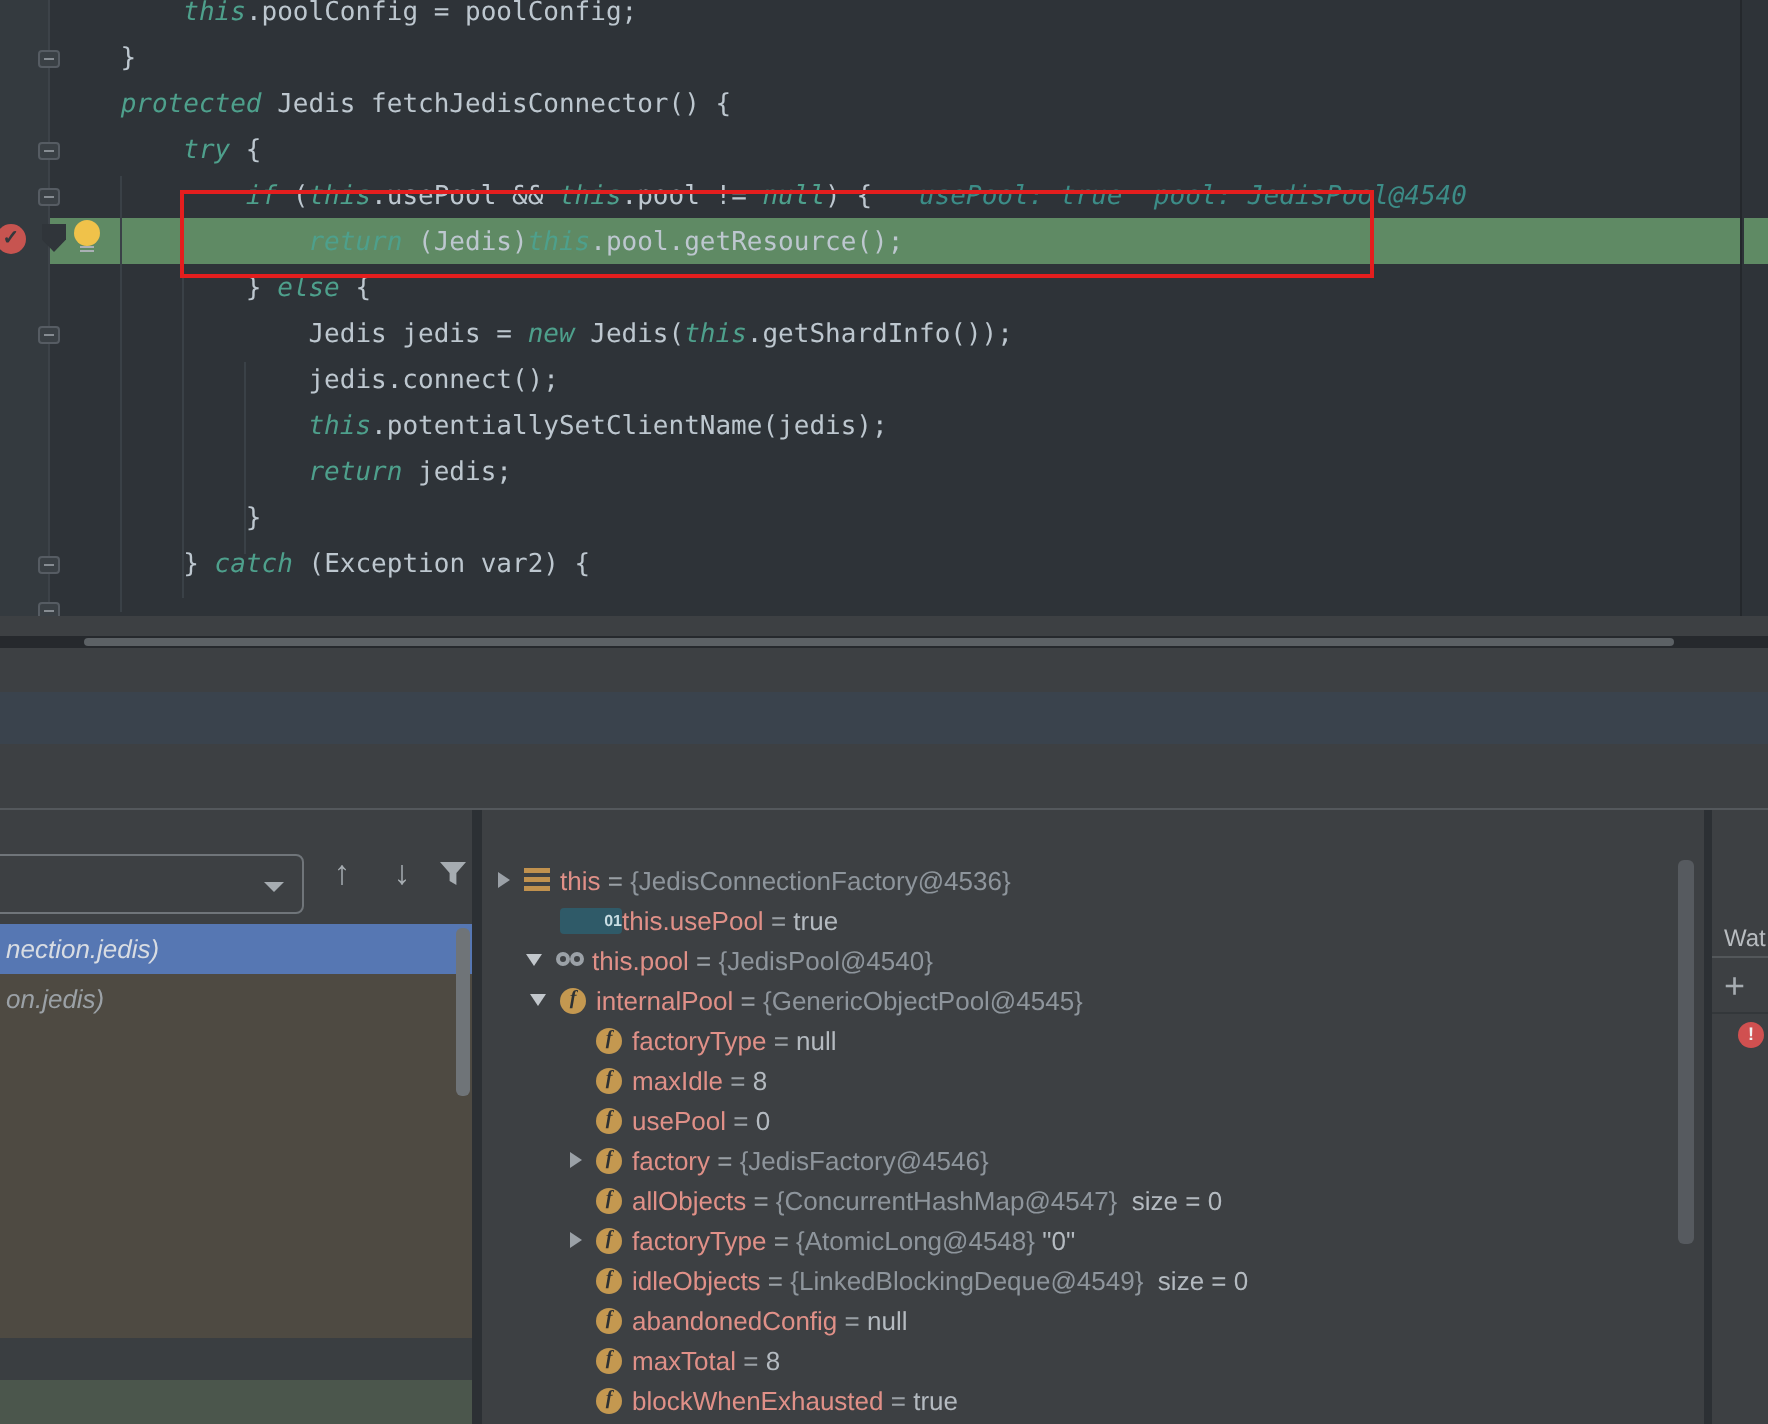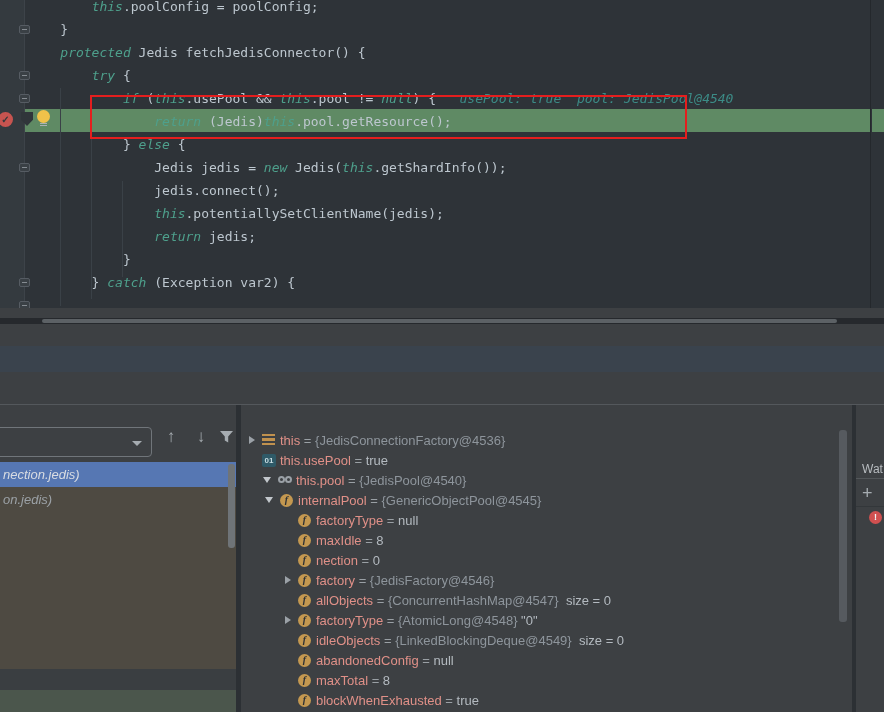--- a/index.html
+++ b/index.html
@@ -60,22 +60,22 @@
   #vars{position:absolute;left:241px;top:405px;width:611px;height:307px;background:var(--panel_bg,#3d4043);overflow:hidden;}
   .panel-header{position:absolute;left:0;top:0;width:100%;height:20px;line-height:20px;padding-left:21px;
                 font-size:12px;color:#b8bcc0;border-bottom:1px solid #53575a;}
   #var-rows{position:absolute;left:0;top:25px;width:611px;}
   .var-row{display:flex;align-items:center;height:20px;font-size:13px;white-space:pre;}
   .tree-arrow{width:16px;flex:0 0 16px;display:flex;align-items:center;}
   .tree-arrow.right::before{content:"";margin-left:3px;border-left:6px solid #9ba1a7;border-top:4px solid transparent;border-bottom:4px solid transparent;}
   .tree-arrow.down::before{content:"";margin-left:1px;border-top:6px solid #c2c7cc;border-left:4px solid transparent;border-right:4px solid transparent;}
   .var-icon{flex:0 0 18px;display:flex;align-items:center;}
   .icon-this{width:13px;height:12px;background:repeating-linear-gradient(to bottom,var(--this_icon,#c0914e) 0 2.5px,transparent 2.5px 4.5px);}
-  .icon-01{width:14px;height:13px;background:var(--primitive_icon_bg,#2f5a68);border-radius:2px;color:#c8dde3;
-           font:bold 8px/13px "Liberation Sans",sans-serif;text-align:center;}
+  .icon-01{width:31px;height:13px;background:var(--primitive_icon_bg,#2f5a68);border-radius:2px;color:#c8dde3;
+           font:bold 8px/13px "Liberation Sans",sans-serif;text-align:right;margin-left:18px;}
   .icon-watch{position:relative;width:15px;height:12px;}
   .icon-watch i{position:absolute;top:2px;width:7px;height:7px;border:2px solid #9ba1a7;border-radius:50%;}
   .icon-watch i:first-child{left:0;} .icon-watch i:last-child{left:7px;}
   .icon-field{width:13px;height:13px;border-radius:50%;background:var(--field_icon,#c49850);color:#2d3134;
               font:italic bold 10px/12px "Liberation Serif",serif;text-align:center;}
   .var-name{color:var(--var_name,#e09088);}
   .var-eq{color:#9aa0a5;}
   .var-ref{color:var(--var_ref,#8e959c);}
   .var-prim{color:var(--var_prim,#b4bac0);}
   .var-extra{color:var(--var_prim,#b4bac0);}
@@ -156,21 +156,21 @@
   <div class="vdiv" style="left:236px;width:5px;"></div>
 
   <div id="vars">
     <div id="var-rows">
         <div class="var-row" style="padding-left: 5px;"><span class="tree-arrow right"></span><span class="var-icon"><span class="icon-this"></span></span><span class="var-name">this</span><span class="var-eq"> = </span><span class="var-ref">{JedisConnectionFactory@4536}</span></div>
         <div class="var-row" style="padding-left: 5px;"><span class="tree-arrow"></span><span class="var-icon"><span class="icon-01">01</span></span><span class="var-name">this.usePool</span><span class="var-eq"> = </span><span class="var-prim">true</span></div>
         <div class="var-row" style="padding-left: 5px; margin-left: 16px;"><span class="tree-arrow down"></span><span class="var-icon"><span class="icon-watch"><i></i><i></i></span></span><span class="var-name">this.pool</span><span class="var-eq"> = </span><span class="var-ref">{JedisPool@4540}</span></div>
         <div class="var-row" style="padding-left: 23px;"><span class="tree-arrow down"></span><span class="var-icon"><span class="icon-field">f</span></span><span class="var-name">internalPool</span><span class="var-eq"> = </span><span class="var-ref">{GenericObjectPool@4545}</span></div>
         <div class="var-row" style="padding-left: 41px;"><span class="tree-arrow"></span><span class="var-icon"><span class="icon-field">f</span></span><span class="var-name">factoryType</span><span class="var-eq"> = </span><span class="var-prim">null</span></div>
         <div class="var-row" style="padding-left: 41px;"><span class="tree-arrow"></span><span class="var-icon"><span class="icon-field">f</span></span><span class="var-name">maxIdle</span><span class="var-eq"> = </span><span class="var-prim">8</span></div>
-        <div class="var-row" style="padding-left: 41px;"><span class="tree-arrow"></span><span class="var-icon"><span class="icon-field">f</span></span><span class="var-name">nection</span><span class="var-eq"> = </span><span class="var-prim">0</span></div>
+        <div class="var-row" style="padding-left: 41px;"><span class="tree-arrow"></span><span class="var-icon"><span class="icon-field">f</span></span><span class="var-name">usePool</span><span class="var-eq"> = </span><span class="var-prim">0</span></div>
         <div class="var-row" style="padding-left: 41px;"><span class="tree-arrow right"></span><span class="var-icon"><span class="icon-field">f</span></span><span class="var-name">factory</span><span class="var-eq"> = </span><span class="var-ref">{JedisFactory@4546}</span></div>
         <div class="var-row" style="padding-left: 41px;"><span class="tree-arrow"></span><span class="var-icon"><span class="icon-field">f</span></span><span class="var-name">allObjects</span><span class="var-eq"> = </span><span class="var-ref">{ConcurrentHashMap@4547}</span><span class="var-extra">  size = 0</span></div>
         <div class="var-row" style="padding-left: 41px;"><span class="tree-arrow right"></span><span class="var-icon"><span class="icon-field">f</span></span><span class="var-name">factoryType</span><span class="var-eq"> = </span><span class="var-ref">{AtomicLong@4548}</span><span class="var-extra"> "0"</span></div>
         <div class="var-row" style="padding-left: 41px;"><span class="tree-arrow"></span><span class="var-icon"><span class="icon-field">f</span></span><span class="var-name">idleObjects</span><span class="var-eq"> = </span><span class="var-ref">{LinkedBlockingDeque@4549}</span><span class="var-extra">  size = 0</span></div>
         <div class="var-row" style="padding-left: 41px;"><span class="tree-arrow"></span><span class="var-icon"><span class="icon-field">f</span></span><span class="var-name">abandonedConfig</span><span class="var-eq"> = </span><span class="var-prim">null</span></div>
         <div class="var-row" style="padding-left: 41px;"><span class="tree-arrow"></span><span class="var-icon"><span class="icon-field">f</span></span><span class="var-name">maxTotal</span><span class="var-eq"> = </span><span class="var-prim">8</span></div>
         <div class="var-row" style="padding-left: 41px;"><span class="tree-arrow"></span><span class="var-icon"><span class="icon-field">f</span></span><span class="var-name">blockWhenExhausted</span><span class="var-eq"> = </span><span class="var-prim">true</span></div>
         <div class="var-row" style="padding-left: 41px;"><span class="tree-arrow"></span></div>
       </div>
     <div id="vars-scroll"></div>

